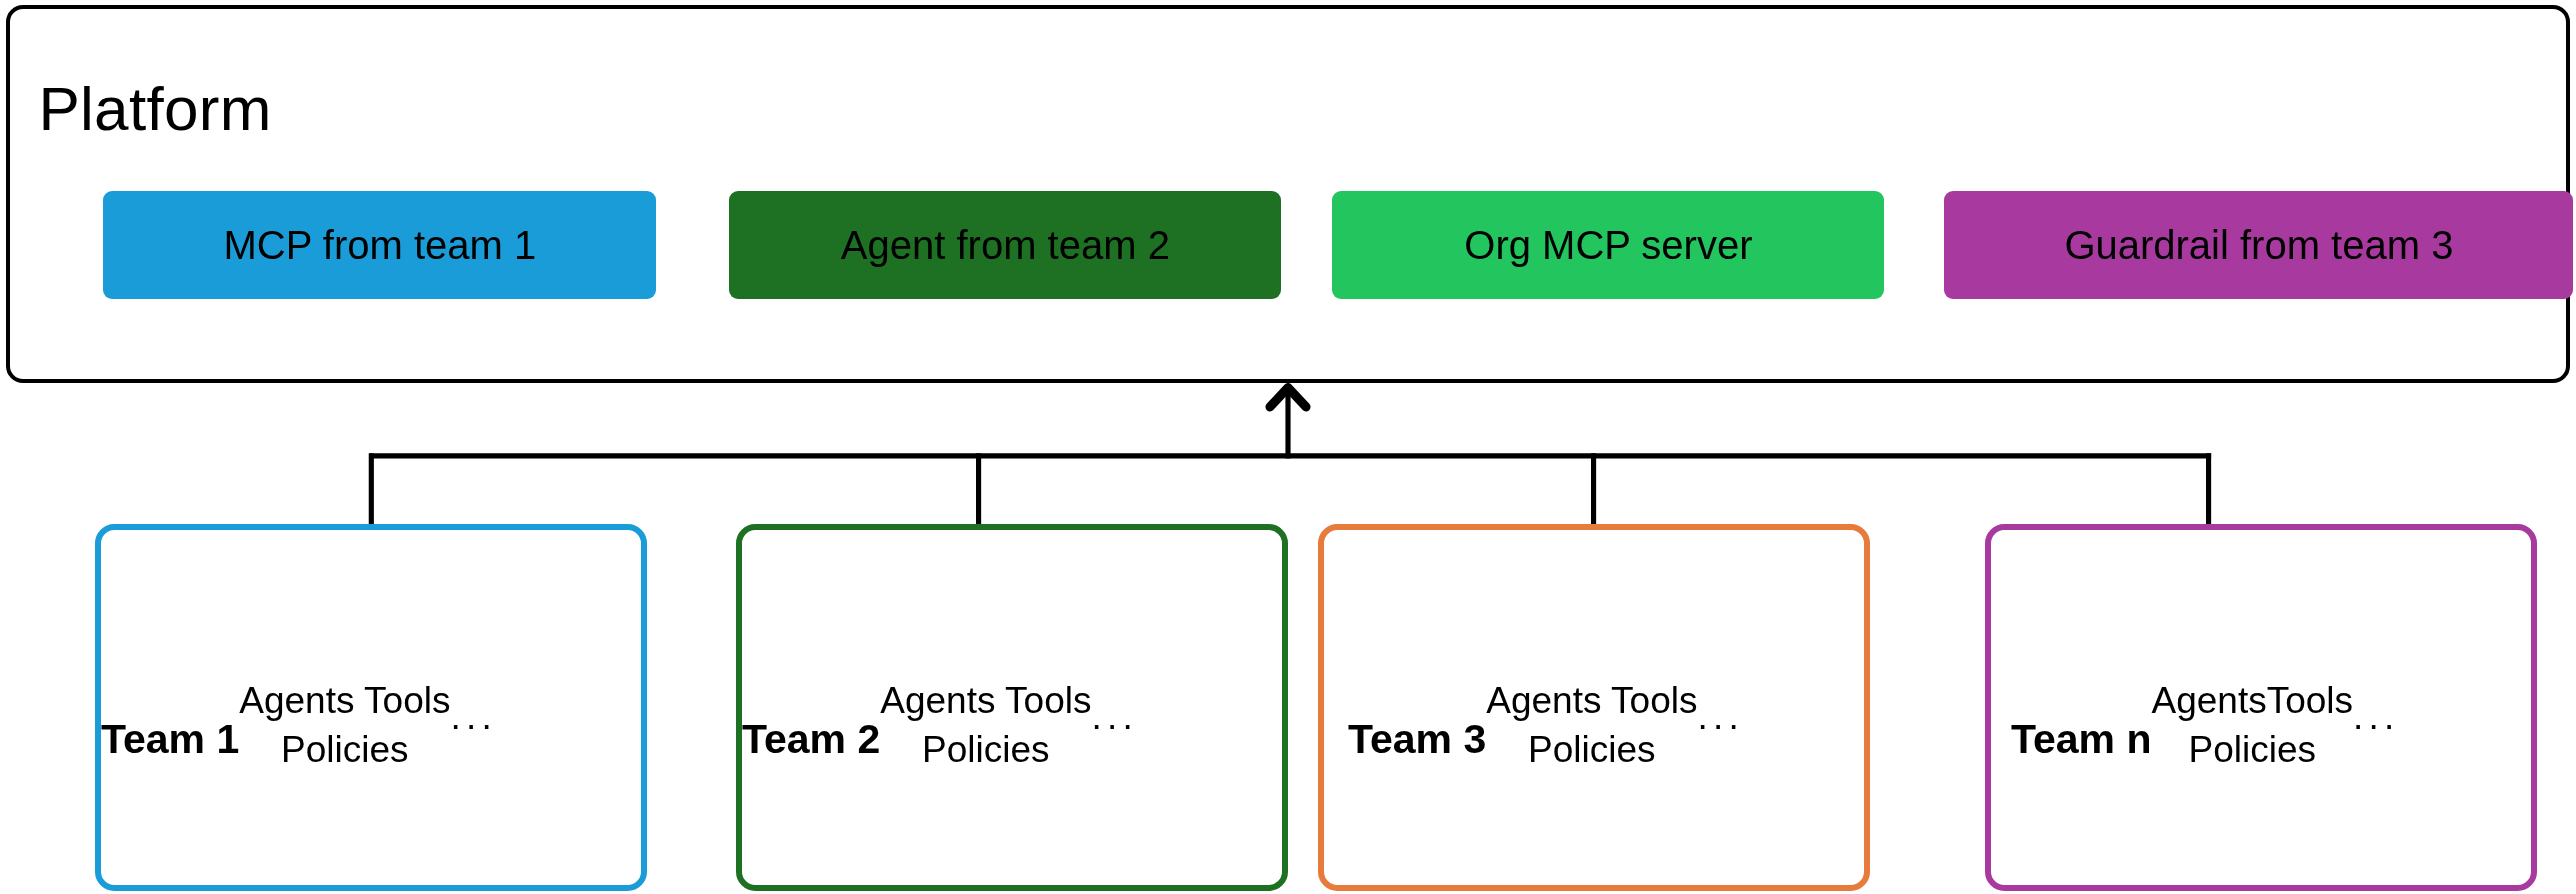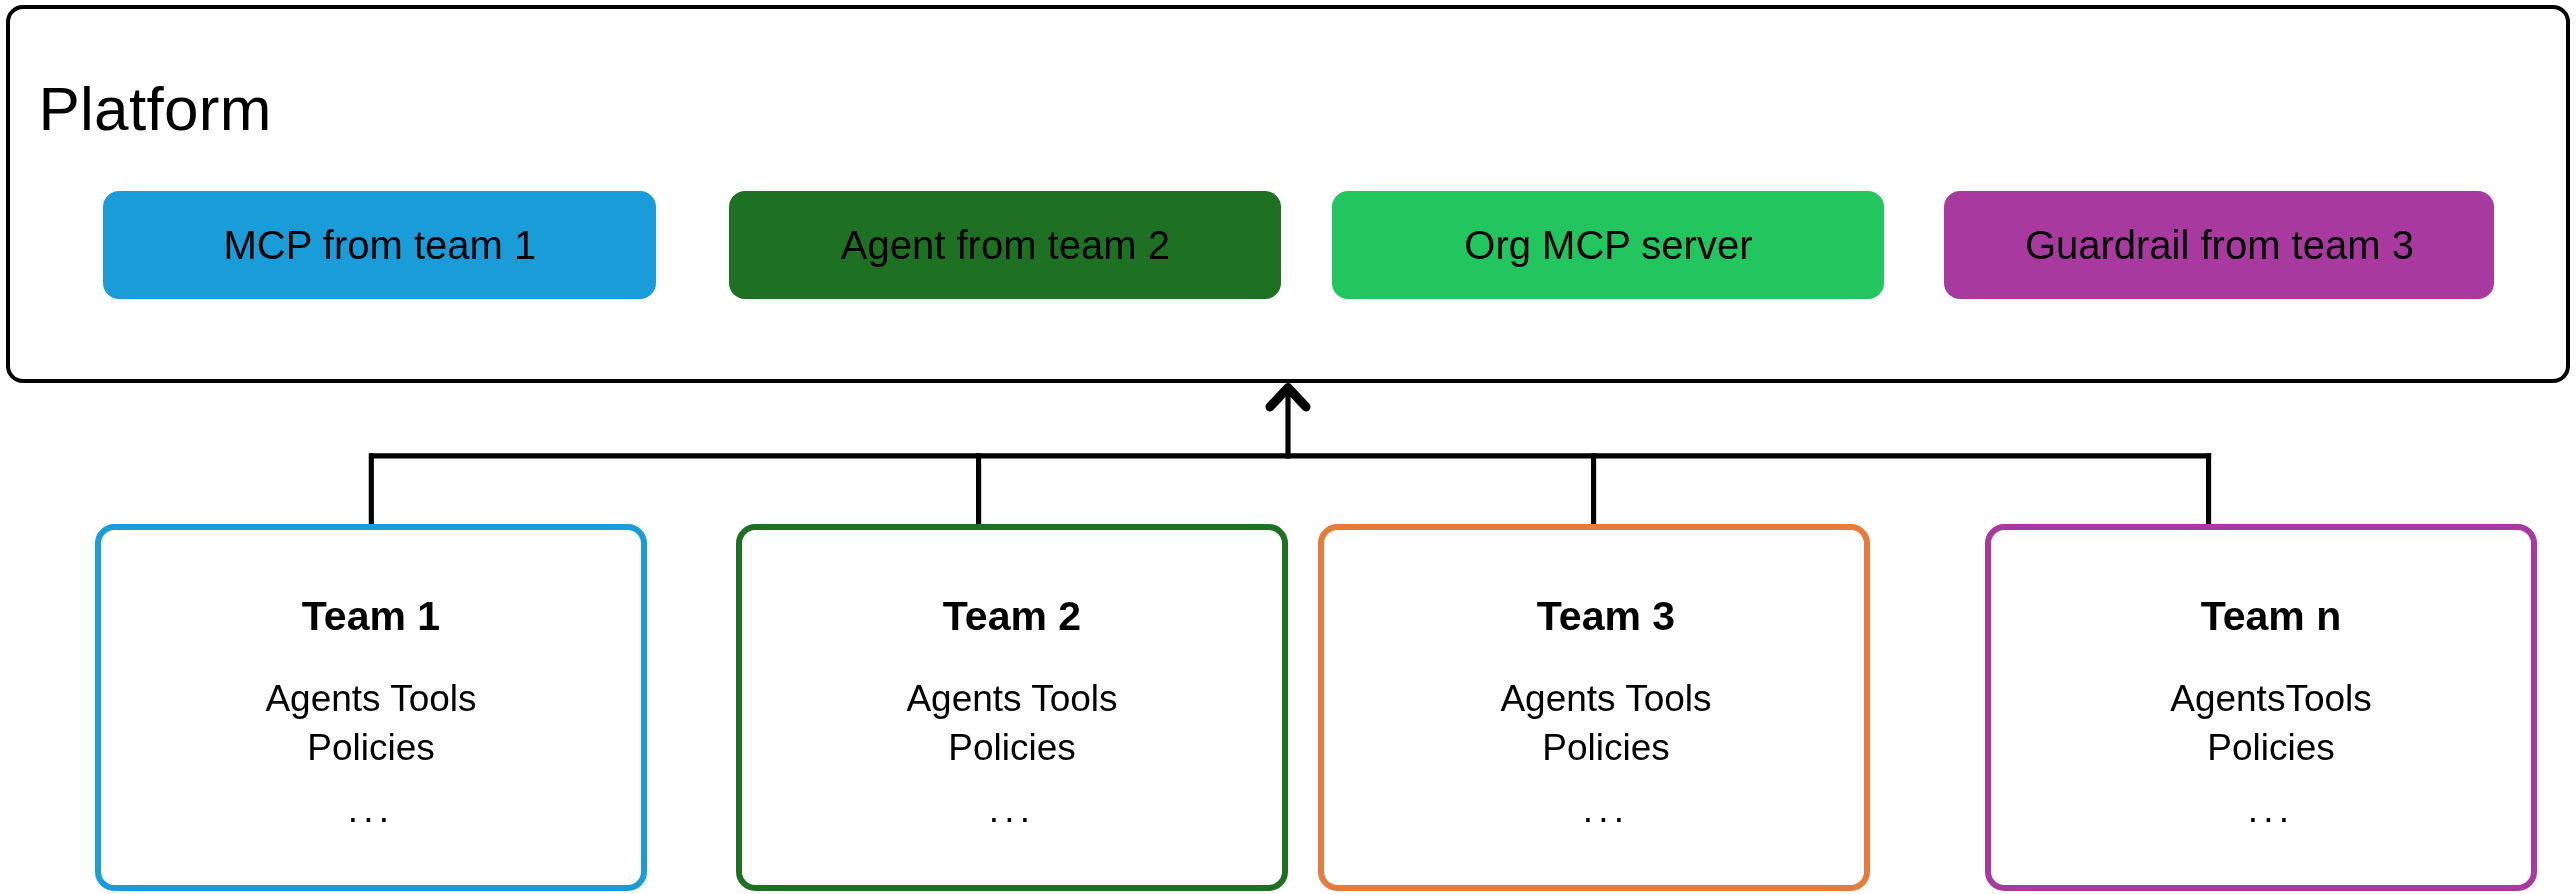--- a/index.html
+++ b/index.html
@@ -38,32 +38,32 @@
     font-weight: 500;
     letter-spacing: 0.3px;
     padding-left: 28px;
   }
 
   
   .pill {
     position: absolute;
     top: 182px;
     height: 108px;
-    border-radius: 16px;
+    border-radius: 9px;
     display: flex;
     align-items: center;
     justify-content: center;
     font-size: 40px;
     color: #000000;
     box-sizing: border-box;
   }
   .pill-1 { left: 93px;  width: 553px; }
   .pill-2 { left: 707px; width: 552px; margin-left: 12px; }
   .pill-3 { left: 1322px; width: 552px; }
-  .pill-4 { left: 1934px; width: 550px; }
+  .pill-4 { left: 1934px; width: 629px; }
 
   
   .connector {
     position: absolute;
     left: 0;
     top: 0;
     width: 2576px;
     height: 895px;
     pointer-events: none;
   }
@@ -72,21 +72,21 @@
   .team-box {
     position: absolute;
     top: 524px;
     width: 552px;
     height: 367px;
     box-sizing: border-box;
     border: 6.4px solid #888888;
     border-radius: 19.3px;
     background: #ffffff;
     display: flex;
-    flex-direction: column;
+    flex-direction: row;
     align-items: center;
     text-align: center;
   }
   .team-1 { left: 95px; }
   .team-2 { left: 703px; }
   .team-3 { left: 1318px; }
   .team-4 { left: 1985px; padding-left: 20px; }
 
   .team-title {
     margin-top: 64px;

